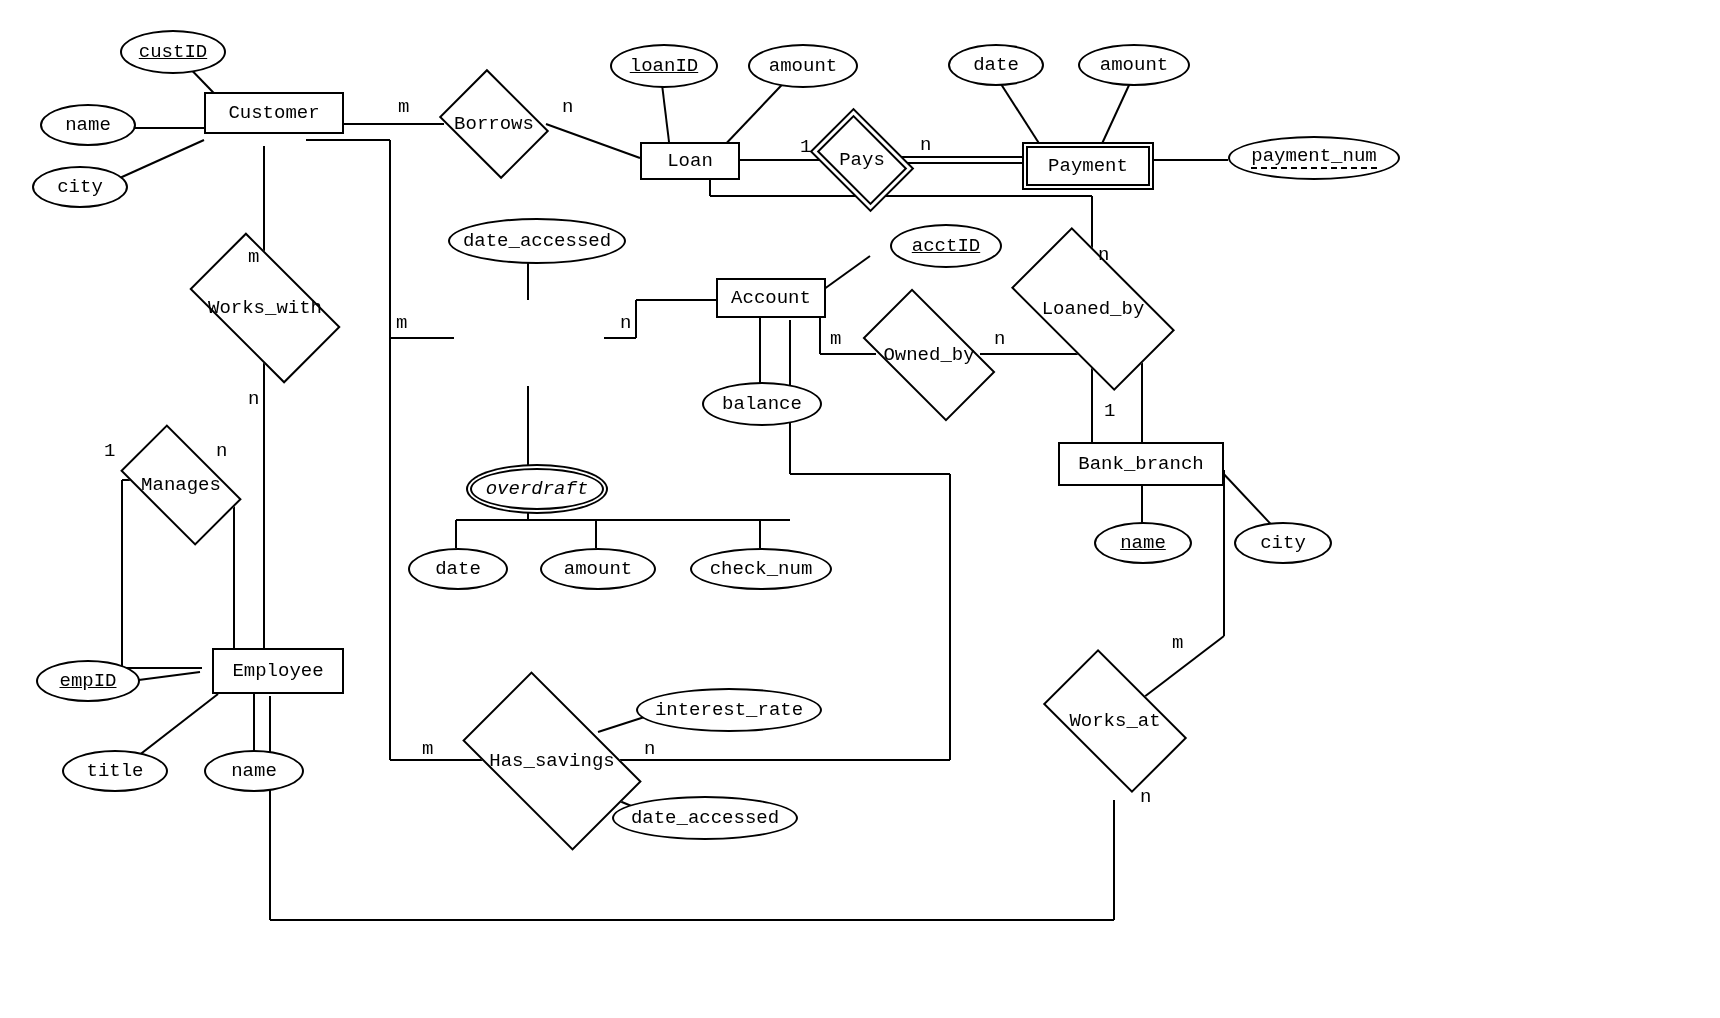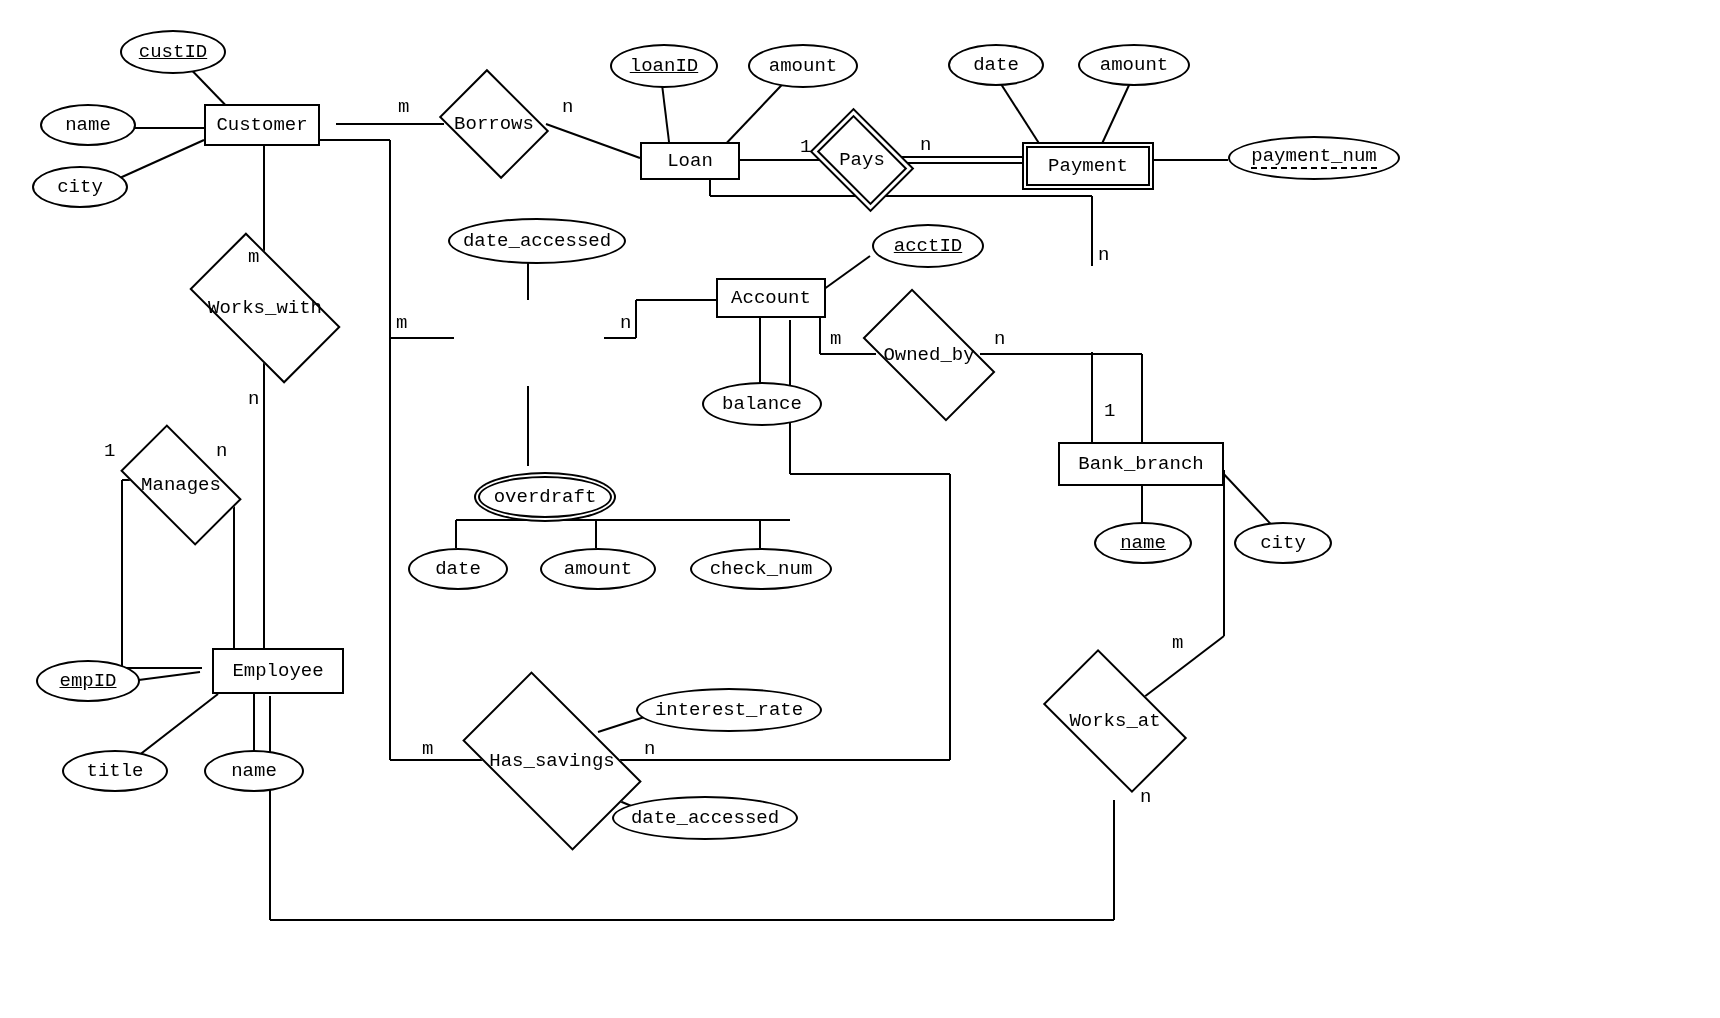--- a/index.html
+++ b/index.html
@@ -29,21 +29,22 @@
   }
   .entity { }
   .weak-entity {
     box-shadow: 0 0 0 2px #fff, 0 0 0 4px #000;
     margin: 4px;
   }
   .attr { border-radius: 50%; }
   .multi-attr {
     border-radius: 50%;
     box-shadow: 0 0 0 2px #fff, 0 0 0 4px #000;
-    margin: 16px;
+    margin: 8px;
+    font-style: italic;
   }
   .diamond-wrap {
     position: absolute;
     display: flex;
     align-items: center;
     justify-content: center;
     z-index: 2;
   }
   .diamond {
     width: 100%;
@@ -169,21 +170,21 @@
     <line x1="950" y1="474" x2="790" y2="474"></line>
     <line x1="790" y1="474" x2="790" y2="320"></line>
 
     <line x1="1224" y1="470" x2="1224" y2="636"></line>
     <line x1="1224" y1="636" x2="1114" y2="720"></line>
     <line x1="1114" y1="800" x2="1114" y2="920"></line>
     <line x1="1114" y1="920" x2="270" y2="920"></line>
     <line x1="270" y1="920" x2="270" y2="696"></line>
   </svg>
 
-  <div class="shape entity" style="left:204px; top:104px; width:116px; height:42px;align-items:center;">
+  <div class="shape entity" style="left:204px; top:92px; width:140px; height:42px;align-items:center;">
     <span>Customer</span>
   </div>
 
   <div class="shape entity" style="left:640px; top:142px; width:100px; height:38px;">
     <span>Loan</span>
   </div>
 
   <div class="shape weak-entity" style="left:1022px; top:142px; width:124px; height:40px;">
     <span>Payment</span>
   </div>
@@ -209,20 +210,24 @@
     <span class="diamond-label">Pays</span>
   </div>
   <div class="diamond-wrap" style="left:198px; top:268px; width:134px; height:80px;">
     <div class="diamond"></div>
     <span class="diamond-label">Works_with</span>
   </div>
   <div class="diamond-wrap" style="left:870px; top:320px; width:118px; height:70px;">
     <div class="diamond"></div>
     <span class="diamond-label">Owned_by</span>
   </div>
+  <div class="diamond-wrap" style="left:1020px; top:266px; width:146px; height:86px;">
+    <div class="diamond"></div>
+    <span class="diamond-label">Loaned_by</span>
+  </div>
   <div class="diamond-wrap" style="left:128px; top:452px; width:106px; height:66px;">
     <div class="diamond"></div>
     <span class="diamond-label">Manages</span>
   </div>
   <div class="diamond-wrap" style="left:474px; top:712px; width:156px; height:98px;">
     <div class="diamond"></div>
     <span class="diamond-label">Has_savings</span>
   </div>
   <div class="diamond-wrap" style="left:1052px; top:682px; width:126px; height:78px;">
     <div class="diamond"></div>
@@ -252,21 +257,21 @@
   <div class="shape attr" style="left:1078px; top:44px; width:112px; height:42px;">
     <span>amount</span>
   </div>
   <div class="shape attr" style="left:1228px; top:136px; width:172px; height:44px;">
     <span class="dashed-underline">payment_num</span>
   </div>
 
   <div class="shape attr" style="left:448px; top:218px; width:178px; height:46px;">
     <span>date_accessed</span>
   </div>
-  <div class="shape attr" style="left:872px; top:224px; width:112px; height:44px;align-items:center;">
+  <div class="shape attr" style="left:890px; top:224px; width:112px; height:44px;align-items:center;">
     <span class="underline">acctID</span>
   </div>
   <div class="shape attr" style="left:702px; top:382px; width:120px; height:44px;">
     <span>balance</span>
   </div>
 
   <div class="shape multi-attr" style="left:462px; top:460px; width:134px; height:42px;">
     <span>overdraft</span>
   </div>
   <div class="shape attr" style="left:408px; top:548px; width:100px; height:42px;">

